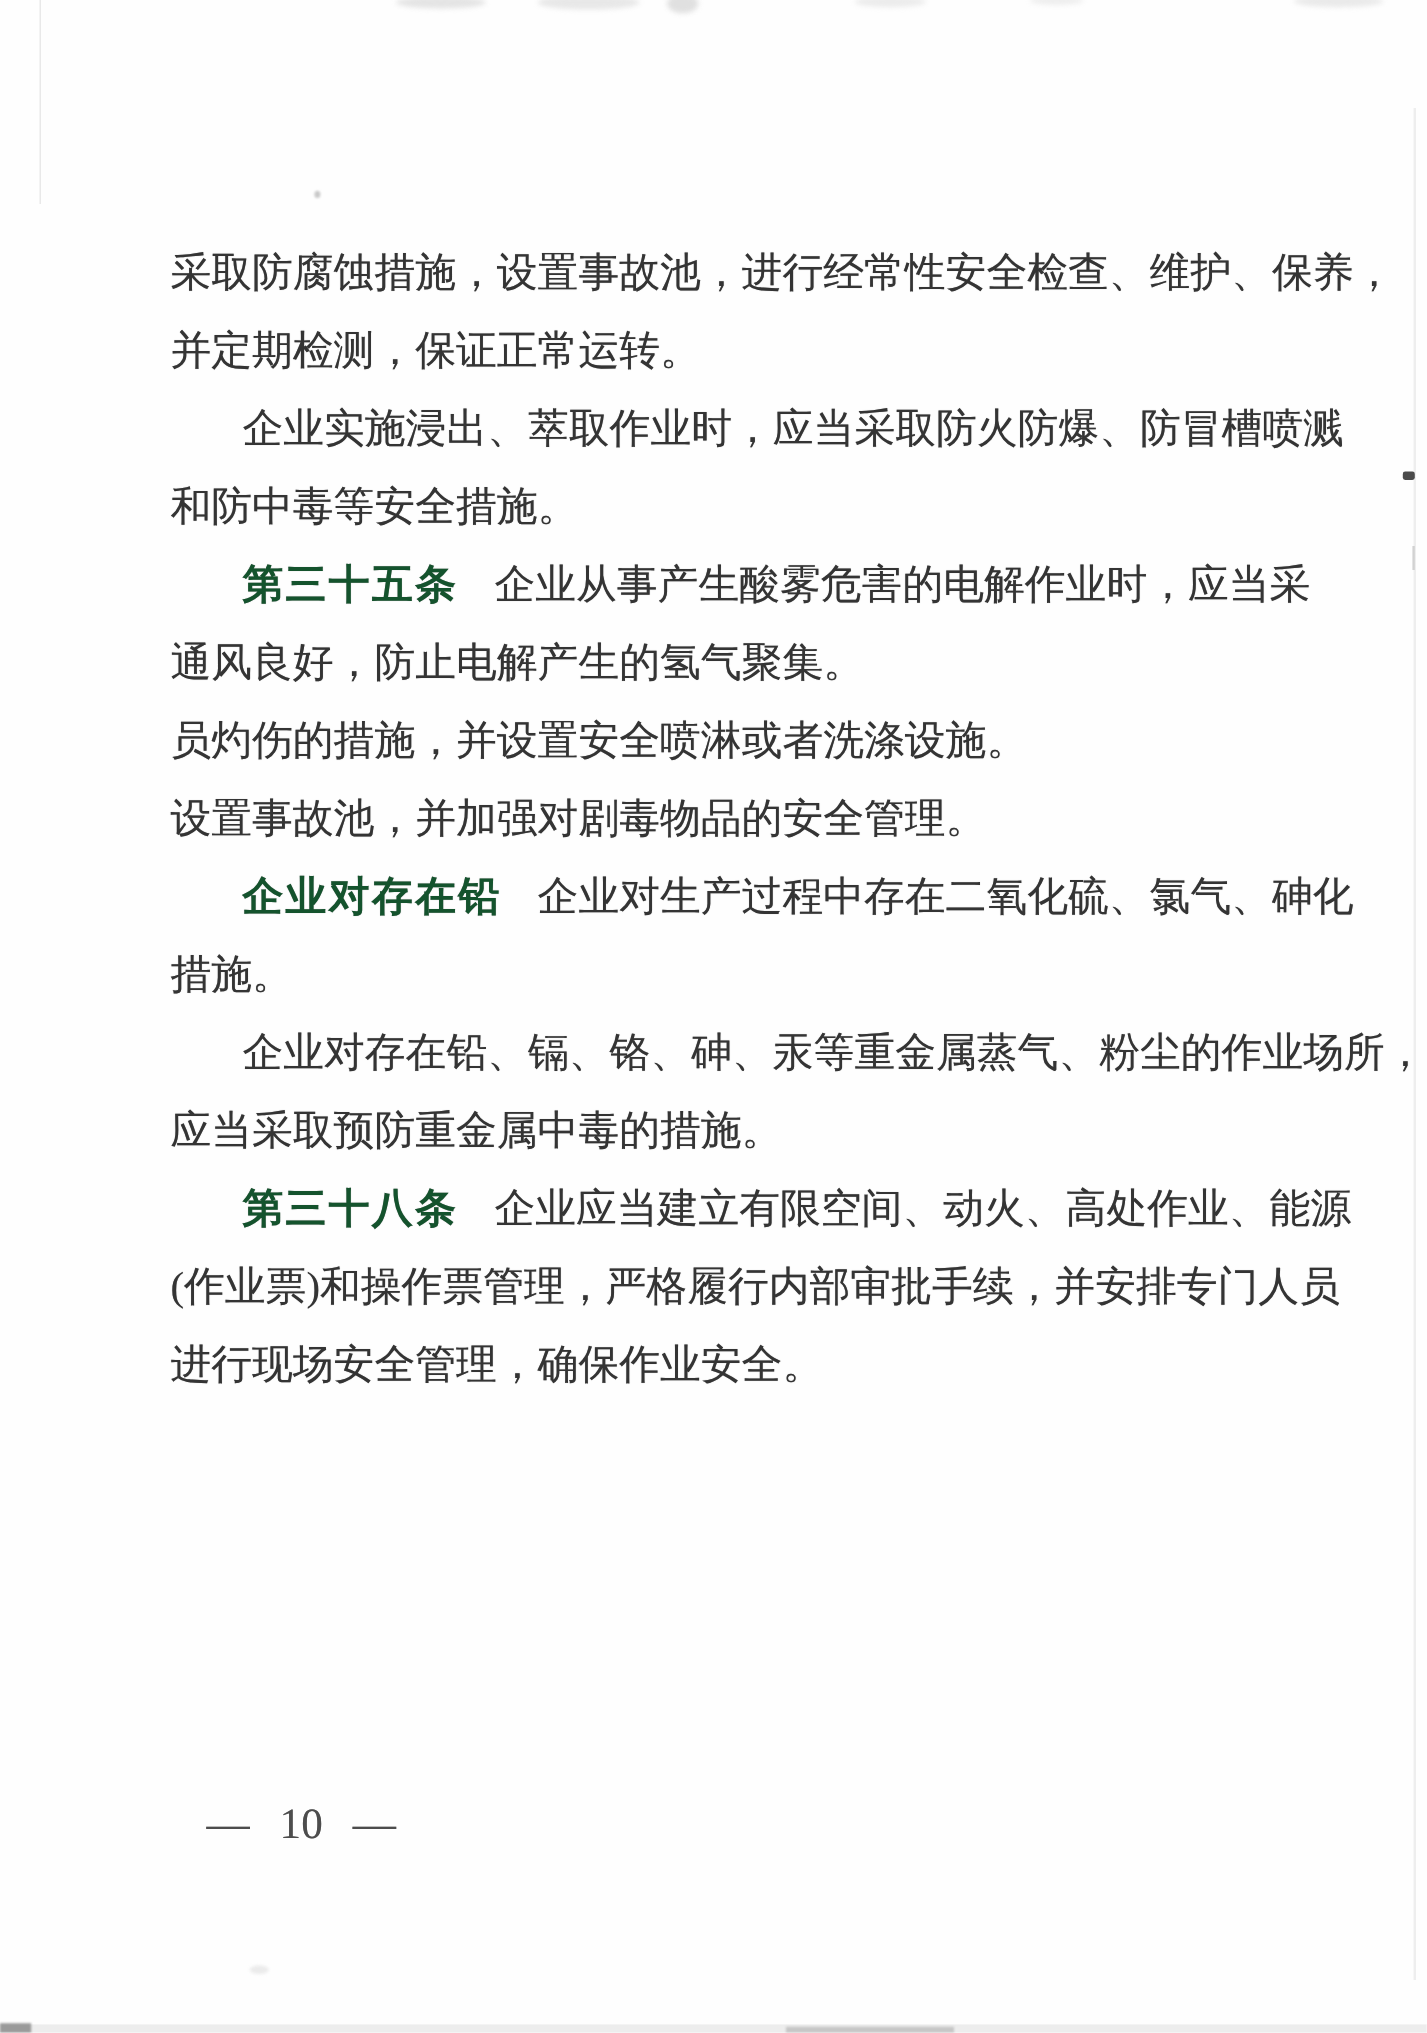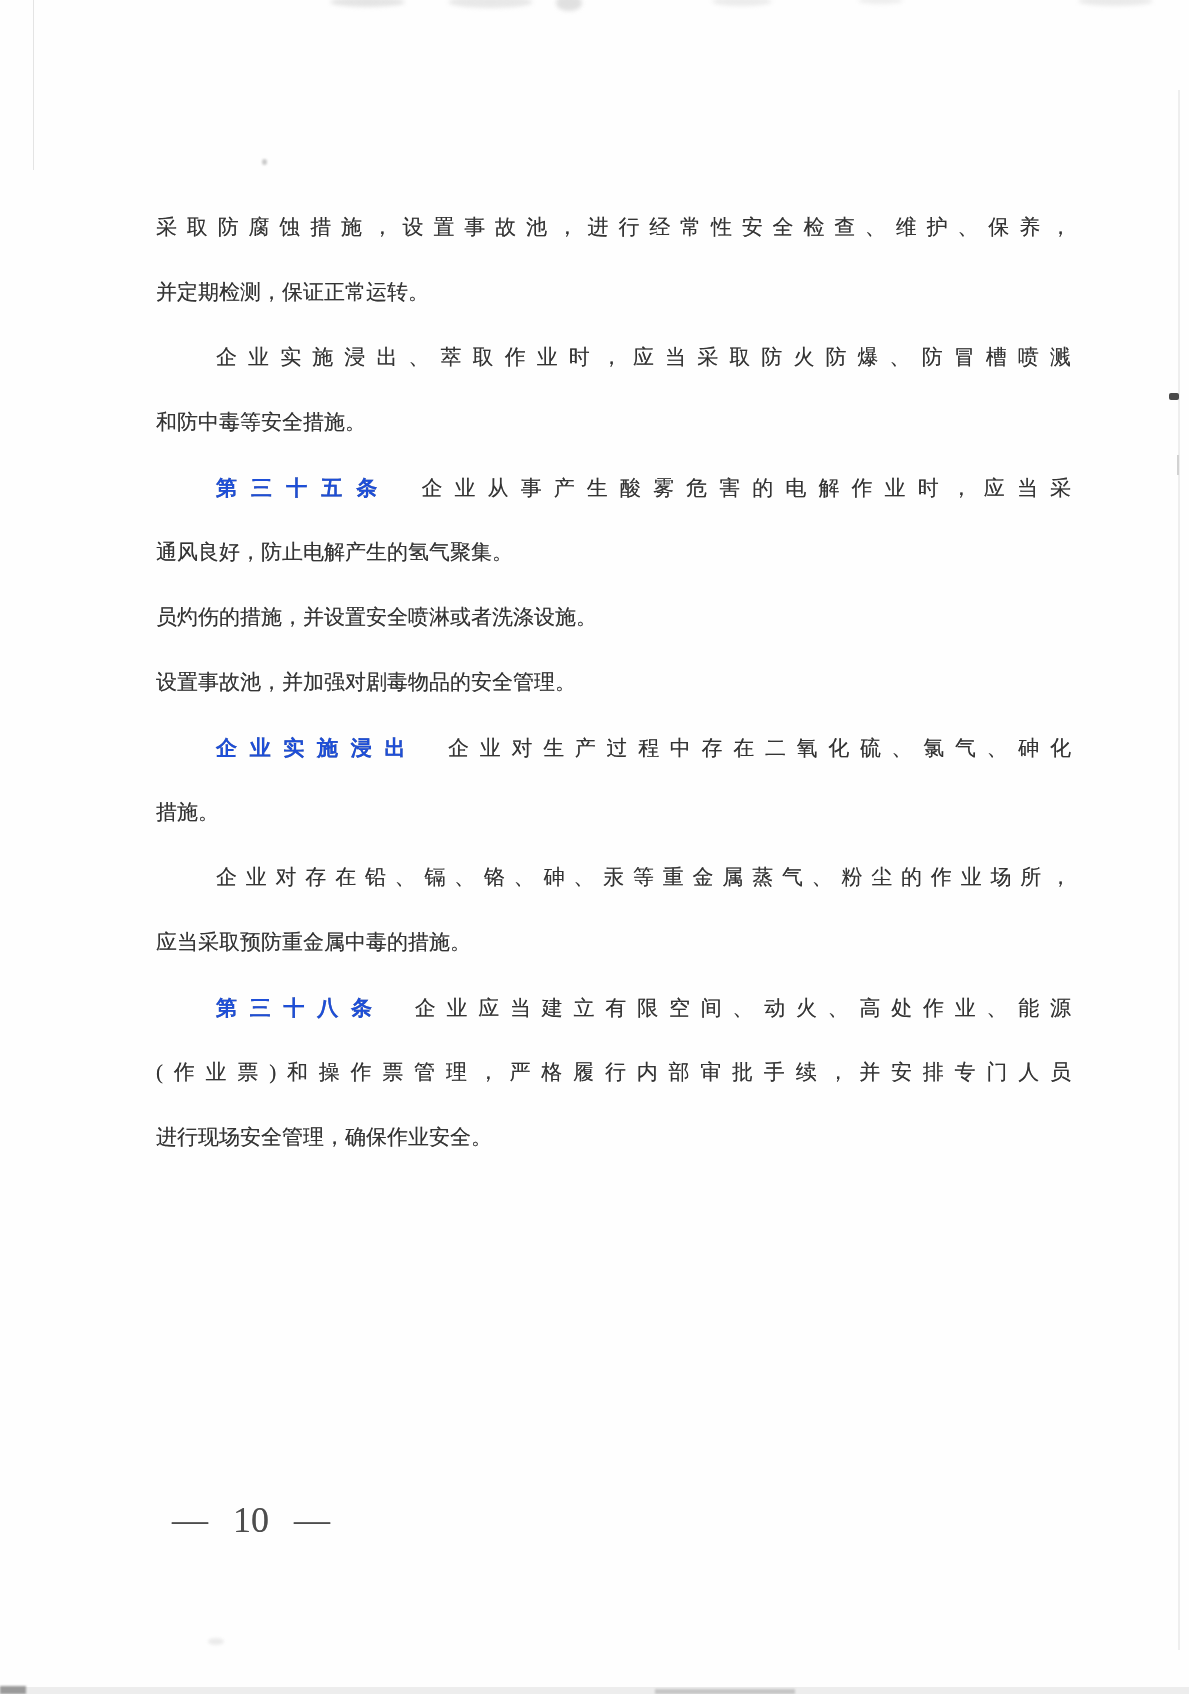--- a/index.html
+++ b/index.html
@@ -26,39 +26,39 @@
   .speck-below { left: 1177px; top: 455px; width: 2px; height: 20px; background: #d2d2d2; }
   .speck-tiny  { left: 262px; top: 159px; width: 5px; height: 6px; background: #c9c9c9; filter: blur(1px); border-radius: 50%; }
   .speck-footer { left: 208px; top: 1638px; width: 16px; height: 7px; background: #ebebeb; filter: blur(1.5px); border-radius: 50%; }
   .bottom-edge { left: 0; top: 1687px; width: 1189px; height: 7px; background: #ededed; }
   .bottom-smudge-l { left: 0; top: 1686px; width: 26px; height: 8px; background: #9a9a9a; filter: blur(1px); }
   .bottom-smudge-c { left: 655px; top: 1689px; width: 140px; height: 5px; background: #c6c6c6; filter: blur(1px); }
 
   
   .doc {
     position: absolute;
-    left: 156px; top: 195px;
+    left: 142px; top: 195px;
     width: 915px;
     color: #343434;
-    font-size: 21px;
+    font-size: 34px;
     text-shadow: 0 0 .6px rgba(40,40,40,.55);
   }
   .line {
     height: 65px;
     line-height: 65px;
     text-align: justify;
     text-align-last: justify;
     white-space: nowrap;
   }
   .line.short { text-align: left; text-align-last: left; }
   .line.indent { padding-left: 60px; }
   .art {
     font-family: "Liberation Sans", "DejaVu Sans", sans-serif;
     font-weight: 700;
-    color: #1d4ed8;
+    color: #14532d;
     margin-right: 30px;
     letter-spacing: 2px;
   }
   .footer {
     position: absolute;
     left: 172px; top: 1494px;
     height: 52px; line-height: 52px;
     font-size: 36px;
     color: #4d4d4d;
     word-spacing: 16px;
@@ -86,21 +86,21 @@
 
 <div class="doc">
   <div class="line">采取防腐蚀措施，设置事故池，进行经常性安全检查、维护、保养，</div>
   <div class="line short">并定期检测，保证正常运转。</div>
   <div class="line indent">企业实施浸出、萃取作业时，应当采取防火防爆、防冒槽喷溅</div>
   <div class="line short">和防中毒等安全措施。</div>
   <div class="line indent"><span class="art">第三十五条</span><span>企业从事产生酸雾危害的电解作业时，应当采</span></div>
   <div class="line short">通风良好，防止电解产生的氢气聚集。</div>
   <div class="line short">员灼伤的措施，并设置安全喷淋或者洗涤设施。</div>
   <div class="line short">设置事故池，并加强对剧毒物品的安全管理。</div>
-  <div class="line indent"><span class="art">企业实施浸出</span><span>企业对生产过程中存在二氧化硫、氯气、砷化</span></div>
+  <div class="line indent"><span class="art">企业对存在铅</span><span>企业对生产过程中存在二氧化硫、氯气、砷化</span></div>
   <div class="line short">措施。</div>
   <div class="line indent">企业对存在铅、镉、铬、砷、汞等重金属蒸气、粉尘的作业场所，</div>
   <div class="line short">应当采取预防重金属中毒的措施。</div>
   <div class="line indent"><span class="art">第三十八条</span><span>企业应当建立有限空间、动火、高处作业、能源</span></div>
   <div class="line">(作业票)和操作票管理，严格履行内部审批手续，并安排专门人员</div>
   <div class="line short">进行现场安全管理，确保作业安全。</div>
 </div>
 
 <div class="footer">— 10 —</div>
 

